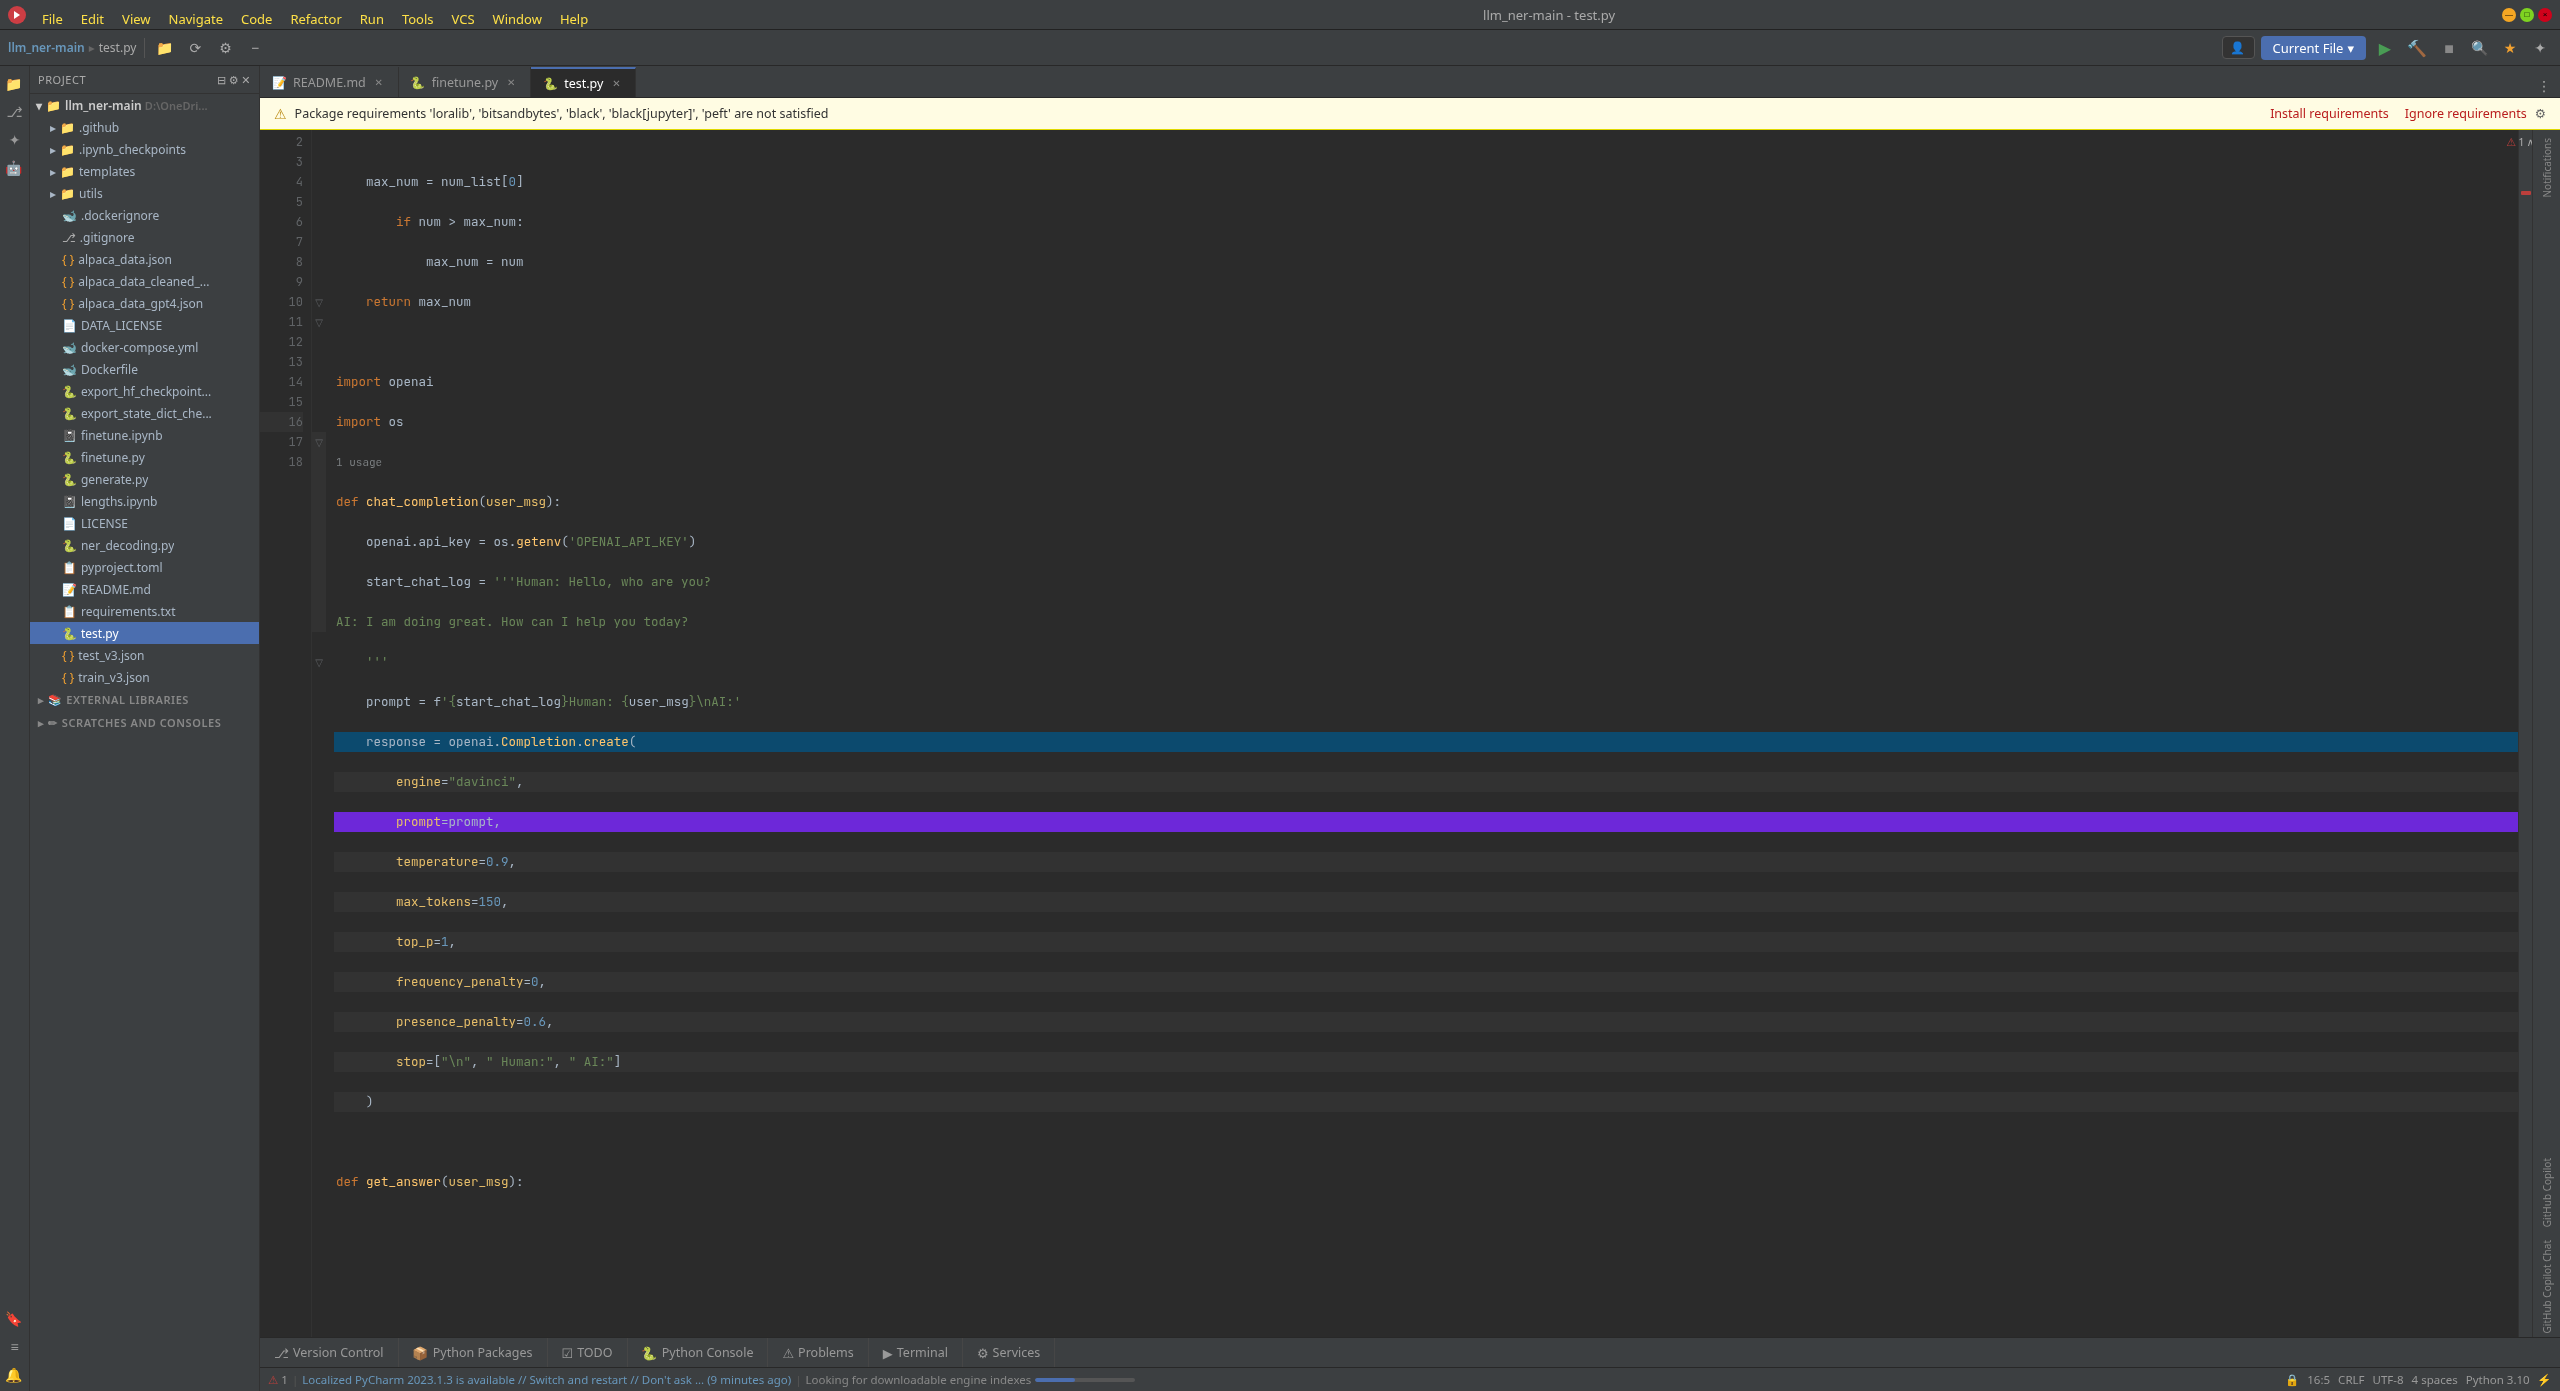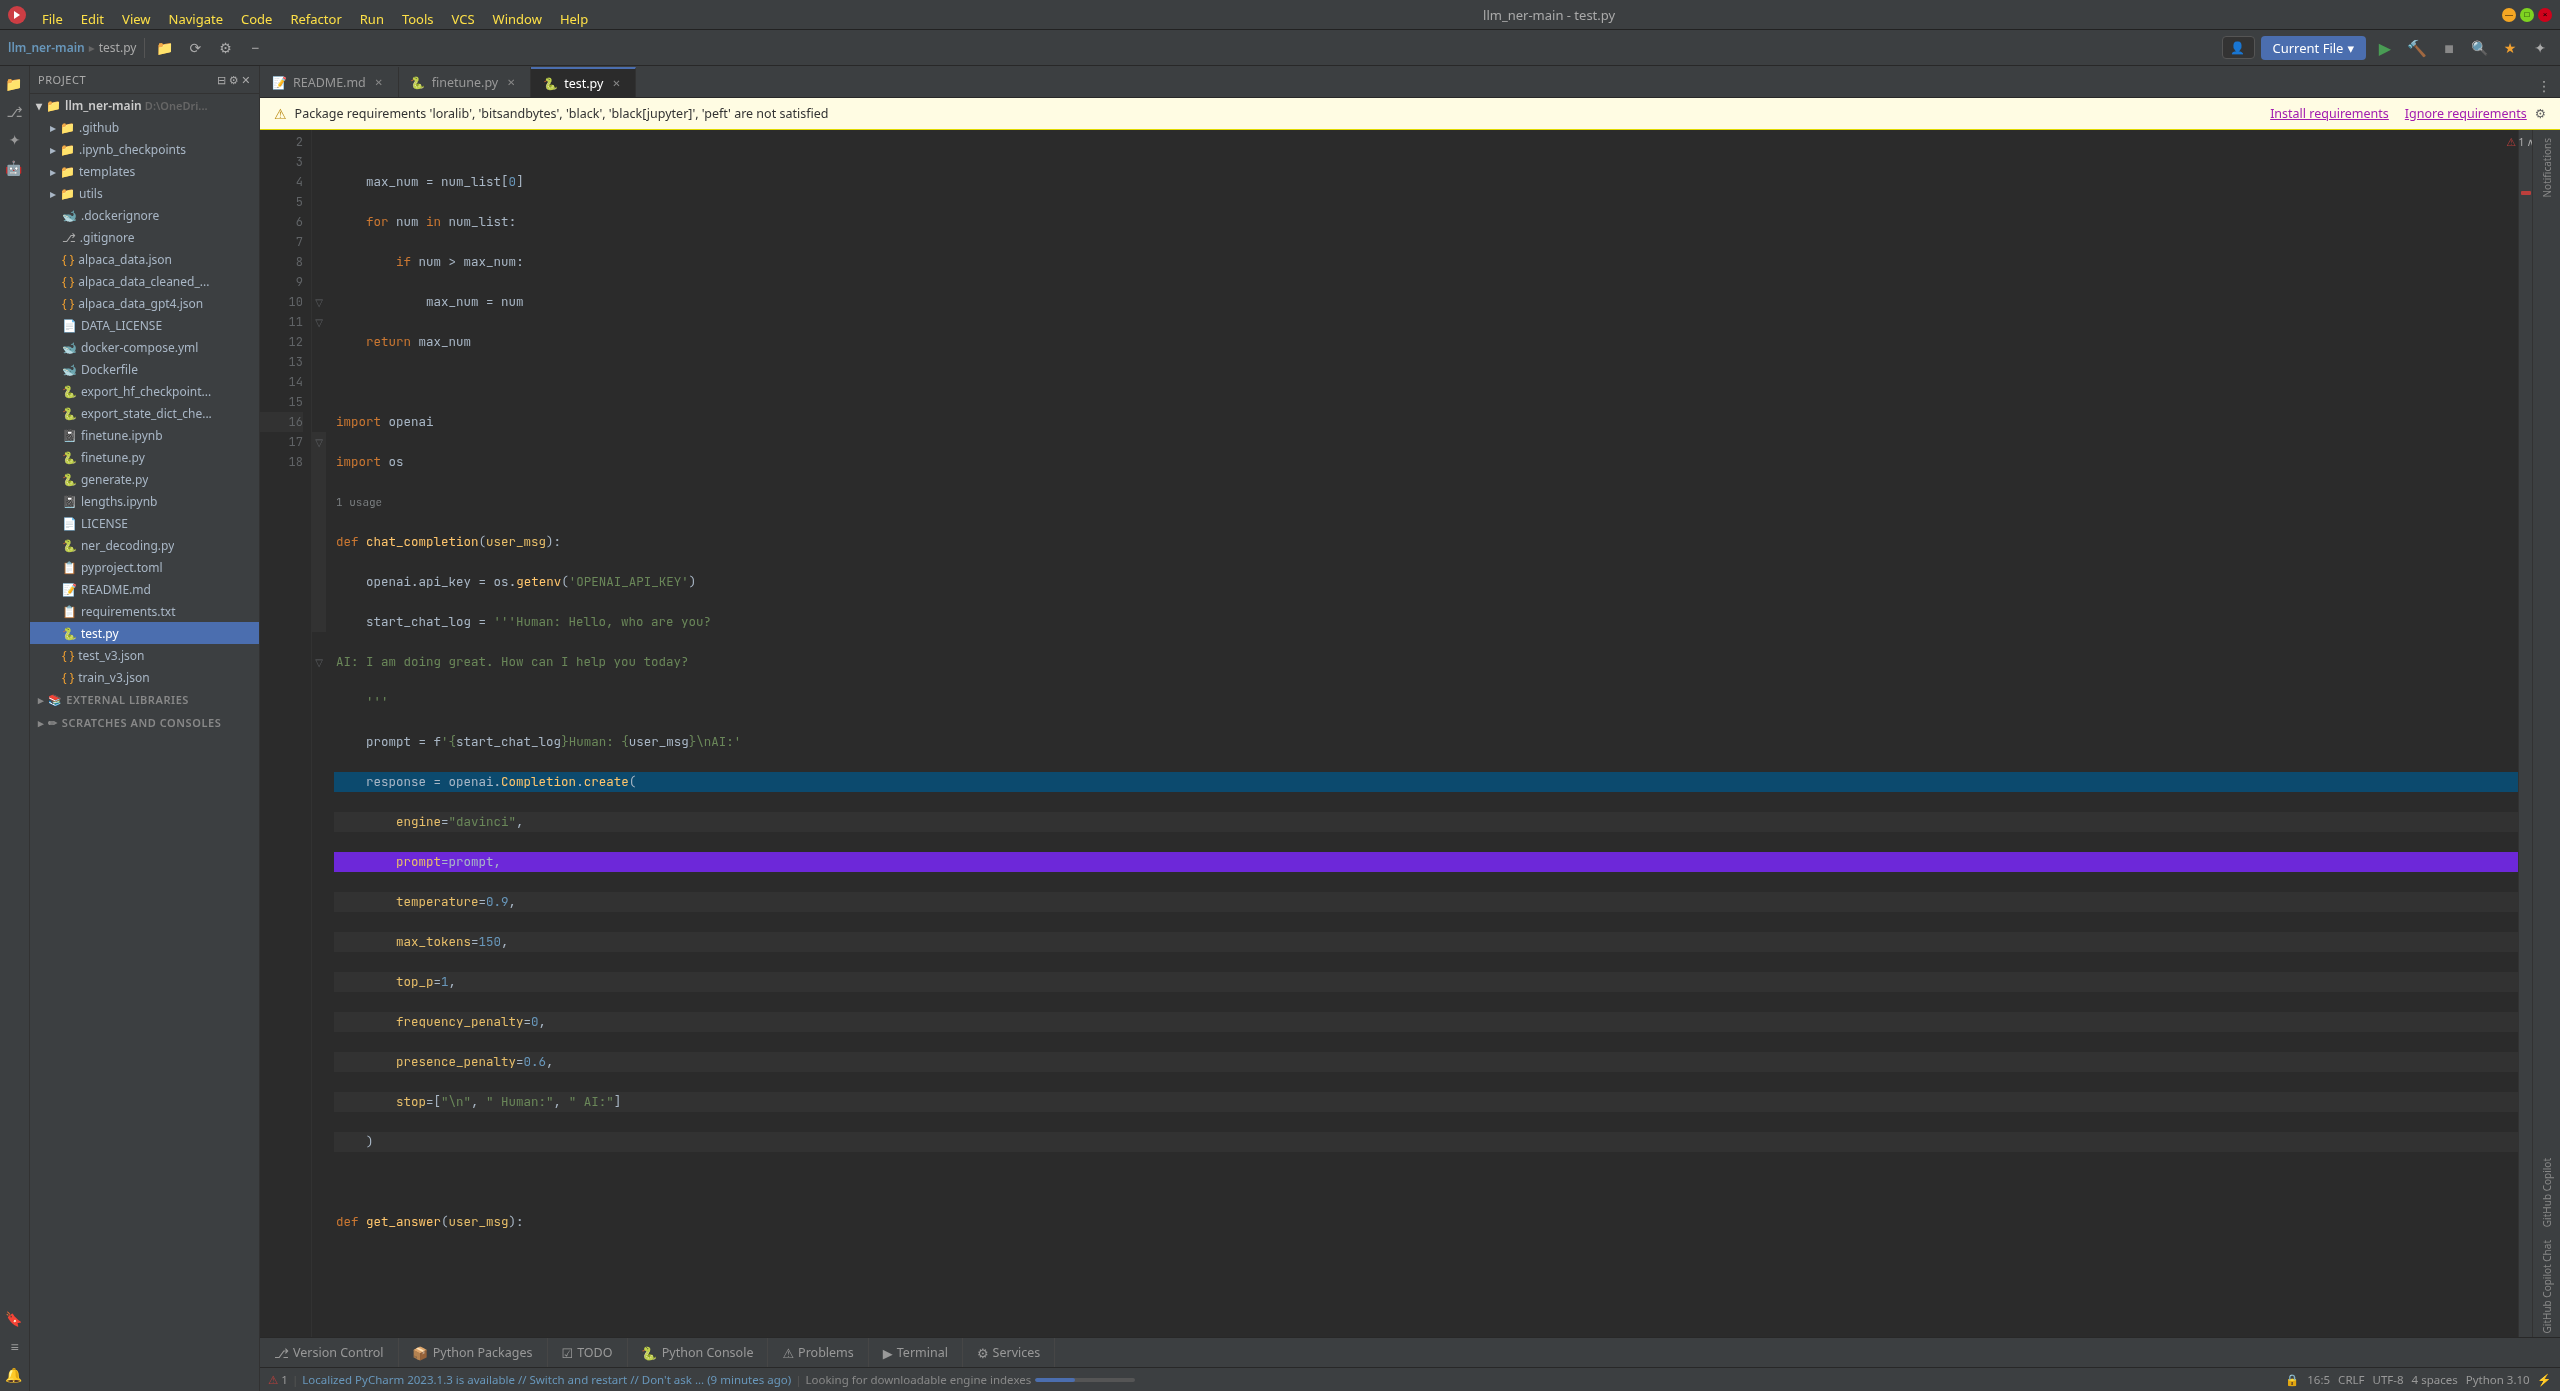--- a/index.html
+++ b/index.html
@@ -254,23 +254,22 @@
       padding: 6px 14px;
       font-size: 12.5px;
       display: flex;
       align-items: center;
       gap: 8px;
       flex-shrink: 0;
       border-bottom: 1px solid #e0d900;
     }
     #warning-banner .warning-text { flex: 1; }
     #warning-banner .banner-link {
-      color: #a21caf;
-      cursor: pointer;
-      text-decoration: underline;
+      color: #b91c1c;
+      cursor: pointer;
       font-size: 12.5px;
     }
 
     
     #editor-content {
       display: flex;
       flex: 1;
       overflow: hidden;
     }
     #gutter {
@@ -748,21 +747,20 @@
         <div style="height:20px;background:#323232;"></div>
         <div style="height:20px;background:#323232;"></div>
         <div style="height:20px;background:#323232;"></div>
         <div style="height:20px;"></div>
         <div style="height:20px;display:flex;align-items:center;justify-content:center;color:#606366;font-size:10px;cursor:pointer;">▽</div>
       </div>
 
       <div id="code-area">
         <code style="font-family:'JetBrains Mono',Consolas,monospace;font-size:12.5px;line-height:20px;">
 <span class="line">    <span class="var">max_num</span> <span class="op">=</span> <span class="var">num_list</span>[<span class="num">0</span>]</span>
-<span class="line">    <span class="kw">for</span> <span class="var">num</span> <span class="kw">in</span> <span class="var">num_list</span>:</span>
 <span class="line">        <span class="kw">if</span> <span class="var">num</span> <span class="op">&gt;</span> <span class="var">max_num</span>:</span>
 <span class="line">            <span class="var">max_num</span> <span class="op">=</span> <span class="var">num</span></span>
 <span class="line">    <span class="kw">return</span> <span class="var">max_num</span></span>
 <span class="line"> </span>
 <span class="line"><span class="kw">import</span> <span class="var">openai</span></span>
 <span class="line"><span class="kw">import</span> <span class="var">os</span></span>
 <span class="line"><span class="usage-hint">1 usage</span></span>
 <span class="line"><span class="kw">def</span> <span class="fn">chat_completion</span>(<span class="param">user_msg</span>):</span>
 <span class="line">    <span class="var">openai</span>.<span class="var">api_key</span> <span class="op">=</span> <span class="var">os</span>.<span class="fn">getenv</span>(<span class="str">'OPENAI_API_KEY'</span>)</span>
 <span class="line">    <span class="var">start_chat_log</span> <span class="op">=</span> <span class="str">'''Human: Hello, who are you?</span></span>

